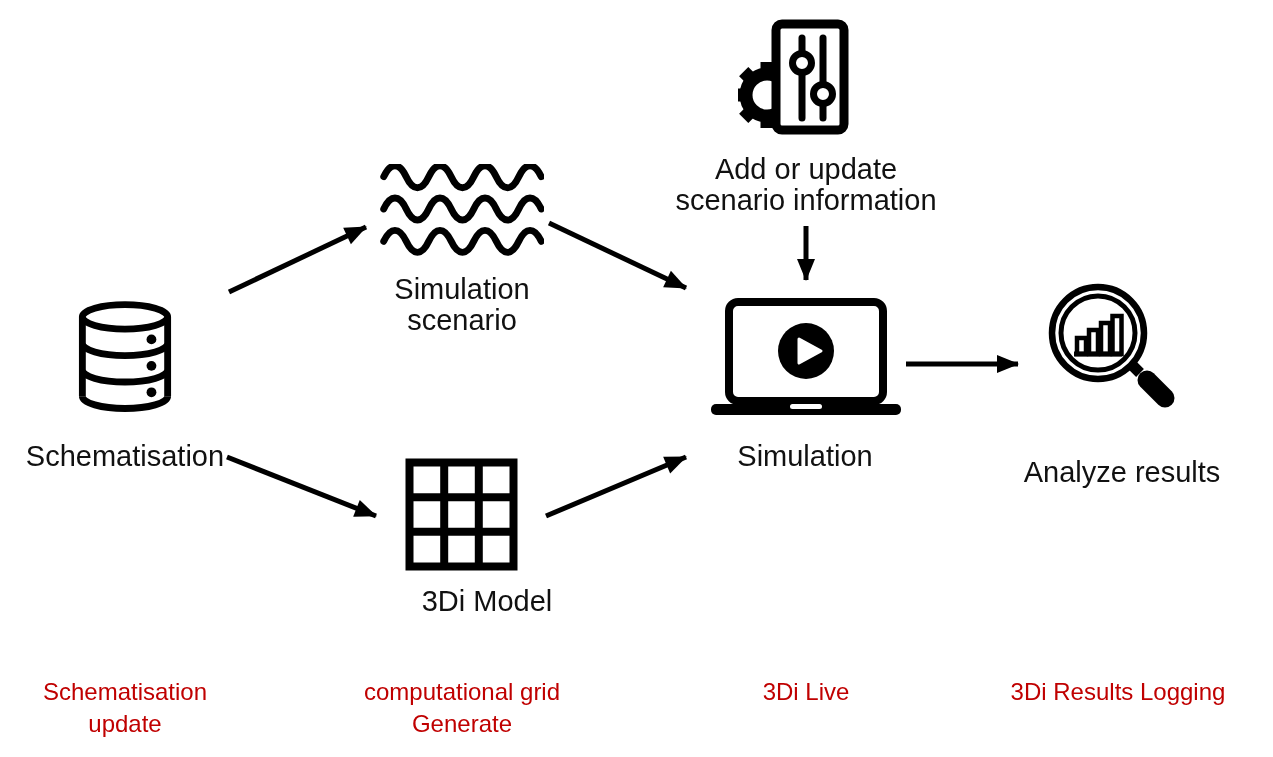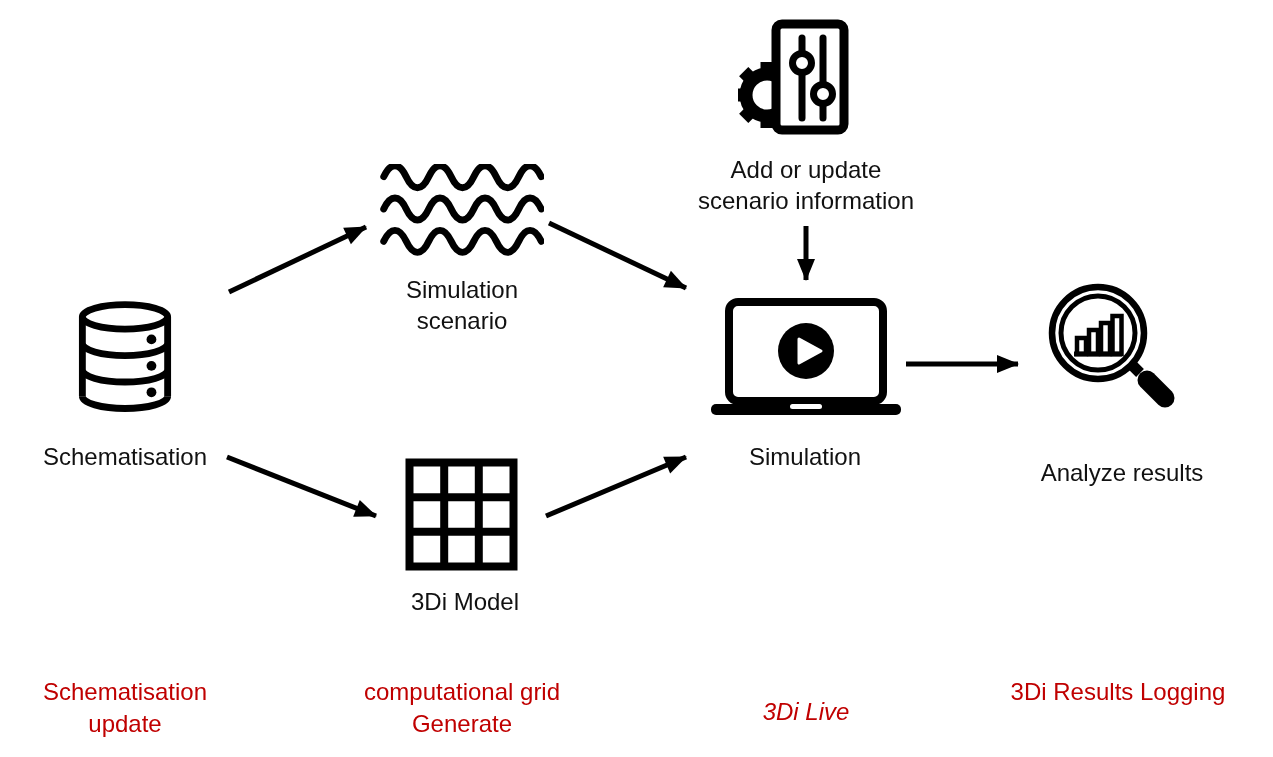--- a/index.html
+++ b/index.html
@@ -5,21 +5,21 @@
   html,body{margin:0;padding:0;background:#fff;}
   .canvas{
     position:relative;width:1273px;height:757px;background:#ffffff;overflow:hidden;
     font-family:"Liberation Sans",sans-serif;color:#0d0d0d;
   }
   .arrow-layer{position:absolute;left:0;top:0;width:1273px;height:757px;}
   .node-icon{position:absolute;}
   .node-icon svg{display:block;width:100%;height:100%;}
   .lbl{
     position:absolute;transform:translateX(-50%);
-    text-align:center;font-size:24px;line-height:31px;color:#111;white-space:nowrap;
+    text-align:center;font-size:29px;line-height:31px;color:#111;white-space:nowrap;
   }
   .caption{
     position:absolute;transform:translateX(-50%);
     text-align:center;font-size:24px;line-height:32px;color:#c00000;white-space:nowrap;
   }
   .ink{stroke:#000;fill:none;}
 </style>
 </head>
 <body>
 
@@ -107,21 +107,21 @@
     <svg viewBox="0 0 113 113">
       <g class="ink" stroke-width="8">
         <rect x="4.5" y="4.5" width="104" height="104"></rect>
         <line x1="39.2" y1="4.5" x2="39.2" y2="108.5"></line>
         <line x1="73.8" y1="4.5" x2="73.8" y2="108.5"></line>
         <line x1="4.5" y1="39.2" x2="108.5" y2="39.2"></line>
         <line x1="4.5" y1="73.8" x2="108.5" y2="73.8"></line>
       </g>
     </svg>
   </div>
-  <div class="lbl" style="left:465px;top:586px;text-align:right;">
+  <div class="lbl" style="left:487px;top:586px;text-align:right;">
     <div>3Di Model</div>
   </div>
 
   <div class="node-icon" style="left:710px;top:298px;width:192px;height:120px;">
     <svg viewBox="0 0 192 120">
       <rect x="19" y="4" width="154" height="99" rx="9" fill="none" stroke="#000" stroke-width="8"></rect>
       <rect x="1" y="106" width="190" height="11" rx="5" fill="#000"></rect>
       <rect x="80" y="106" width="32" height="5" rx="2.5" fill="#fff"></rect>
       <circle cx="96" cy="53" r="28" fill="#000"></circle>
       <path d="M89,41 L111,53 L89,65 Z" fill="#fff" stroke="#fff" stroke-width="3" stroke-linejoin="round"></path>
@@ -151,20 +151,20 @@
   </div>
 
   <div class="caption" style="left:125px;top:676px;">
     <div>Schematisation</div>
     <div>update</div>
   </div>
   <div class="caption" style="left:462px;top:676px;">
     <div>computational grid</div>
     <div>Generate</div>
   </div>
-  <div class="caption" style="left:806px;top:696px;font-style:italic;">
+  <div class="caption" style="left:806px;top:676px;">
     <div>3Di Live</div>
   </div>
   <div class="caption" style="left:1118px;top:676px;">
     <div>3Di Results Logging</div>
   </div>
 
 </div>
 
 </body></html>

